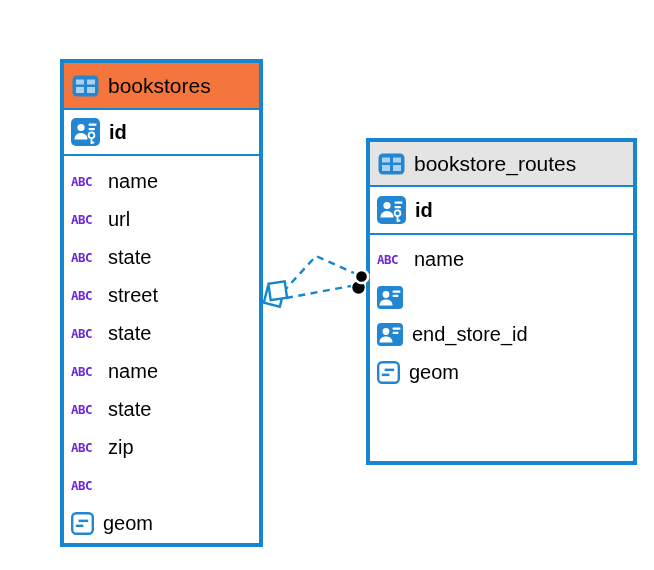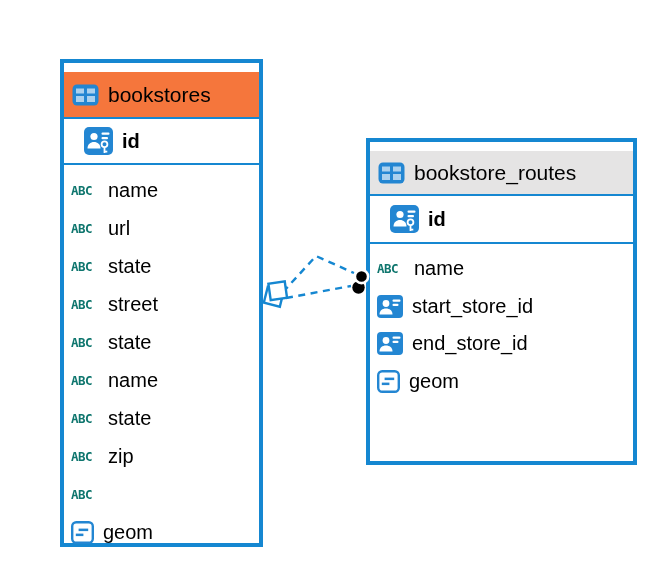--- a/index.html
+++ b/index.html
@@ -7,38 +7,38 @@
     position:relative;width:654px;height:570px;background:#ffffff;overflow:hidden;
     font-family:"Liberation Sans","DejaVu Sans",sans-serif;color:#000;
   }
   .table{
     position:absolute;border:4px solid #1587D1;background:#ffffff;box-sizing:border-box;z-index:1;
   }
   .t0{left:60px;top:59px;width:203px;height:488px;}
   .t1{left:366px;top:138px;width:271px;height:327px;}
   .thead{
     display:flex;align-items:center;gap:9px;padding-left:8px;
-    border-bottom:2.5px solid #1587D1;box-sizing:border-box;margin-top:9px;
+    border-bottom:2.5px solid #1587D1;box-sizing:border-box;
   }
   .t0 .thead{height:47px;background:#F5763C;}
   .t1 .thead{height:45px;background:#E5E4E4;}
   .tname{font-size:21px;color:#000;white-space:nowrap;}
   .pkrow{
-    display:flex;align-items:center;gap:9px;padding-left:20px;
+    display:flex;align-items:center;gap:9px;padding-left:7px;
     border-bottom:2.5px solid #1587D1;box-sizing:border-box;
     font-weight:bold;font-size:20px;
   }
   .t0 .pkrow{height:46px;}
   .t1 .pkrow{height:48px;}
   .cols{padding-top:6px;}
   .crow{display:flex;align-items:center;gap:9px;padding-left:7px;height:38px;font-size:20px;}
   .t1 .crow{height:37.5px;}
   .abc{
     font-family:"DejaVu Sans Mono",monospace;font-weight:bold;font-size:12.5px;
-    letter-spacing:-0.5px;color:#0f766e;width:28px;flex:none;
+    letter-spacing:-0.5px;color:#6d28d9;width:28px;flex:none;
   }
   .icon{flex:none;display:block;}
   .overlay{position:absolute;left:0;top:0;z-index:10;pointer-events:none;}
   .rel{fill:none;stroke:#1587D1;stroke-width:2.4;stroke-dasharray:7 5.5;}
   .dia{fill:#ffffff;stroke:#1587D1;stroke-width:2.4;}
 </style>
 </head>
 <body>
 
 <div class="canvas">
@@ -144,21 +144,20 @@
         <span>name</span>
       </div>
       <div class="crow">
         <svg class="icon" width="26" height="23" viewBox="0 0 26 23">
           <rect width="26" height="23" rx="4" fill="#2386D2"></rect>
           <circle cx="9" cy="8.5" r="3.4" fill="#fff"></circle>
           <path d="M2.5 19.5 c0-4 2.9-6 6.5-6 s6.5 2 6.5 6 z" fill="#fff"></path>
           <rect x="15.5" y="4.5" width="8" height="2.2" rx="1" fill="#fff"></rect>
           <rect x="15.5" y="8.8" width="6" height="2.2" rx="1" fill="#fff"></rect>
         </svg>
-        <span>start_store_id</span>
       </div>
       <div class="crow">
         <svg class="icon" width="26" height="23" viewBox="0 0 26 23">
           <rect width="26" height="23" rx="4" fill="#2386D2"></rect>
           <circle cx="9" cy="8.5" r="3.4" fill="#fff"></circle>
           <path d="M2.5 19.5 c0-4 2.9-6 6.5-6 s6.5 2 6.5 6 z" fill="#fff"></path>
           <rect x="15.5" y="4.5" width="8" height="2.2" rx="1" fill="#fff"></rect>
           <rect x="15.5" y="8.8" width="6" height="2.2" rx="1" fill="#fff"></rect>
         </svg>
         <span>end_store_id</span>

